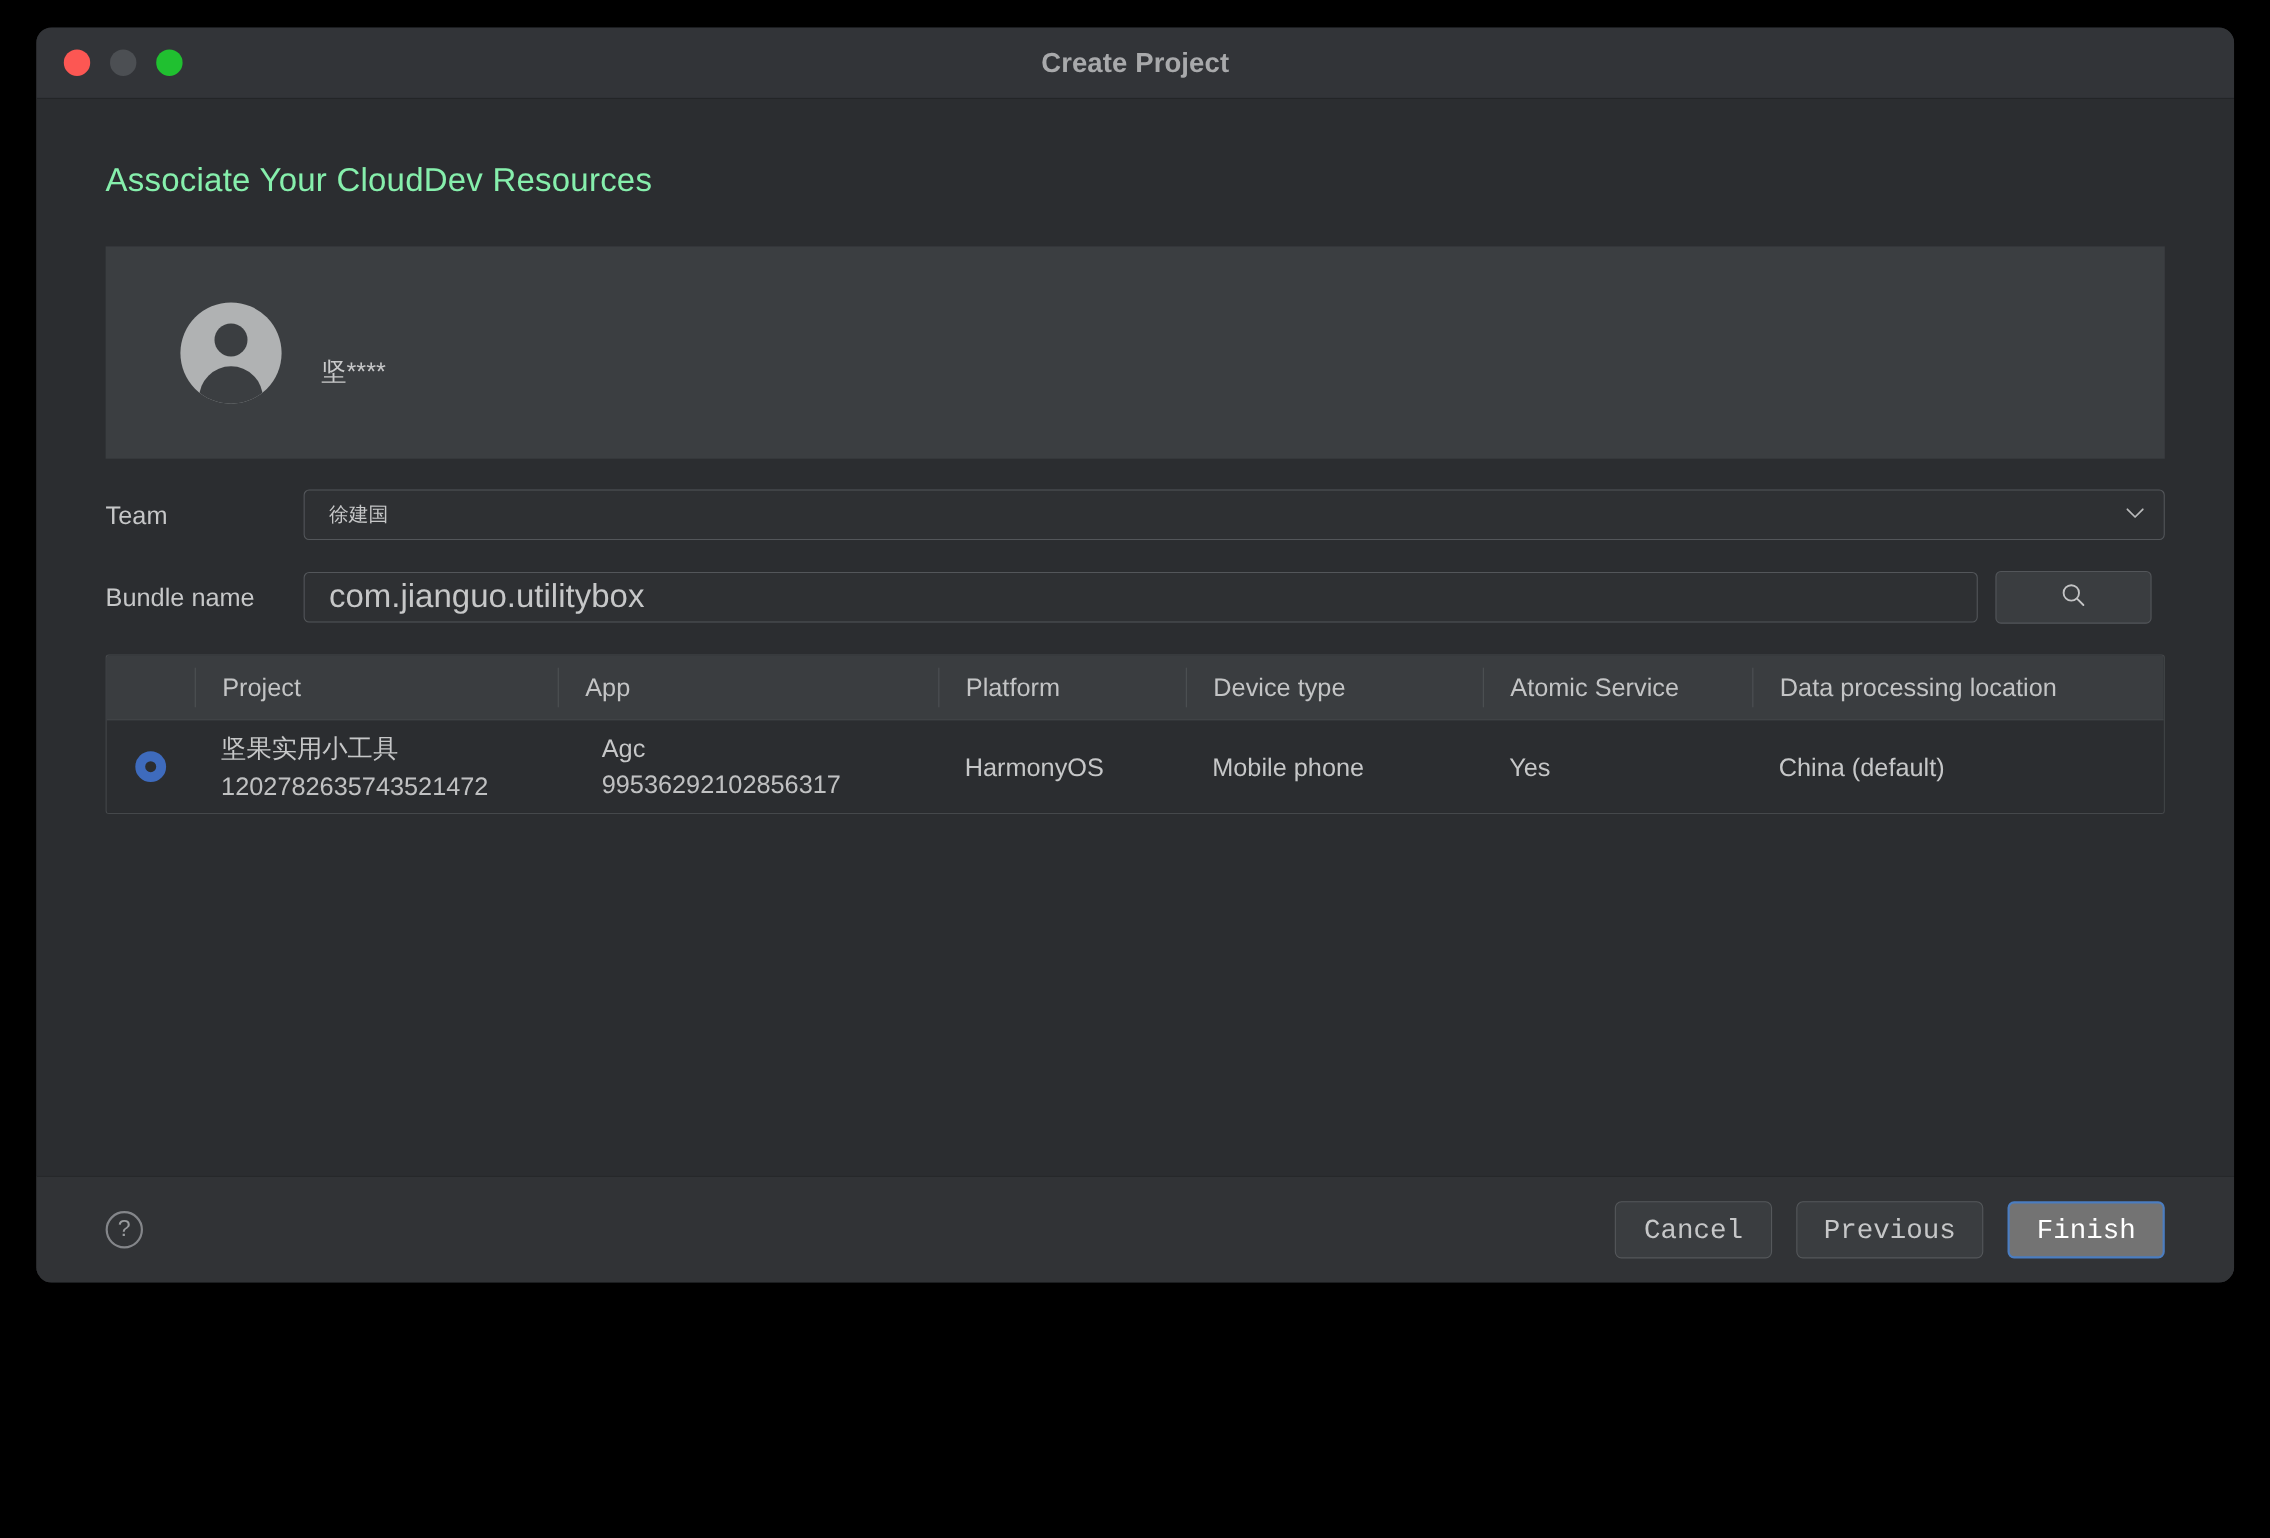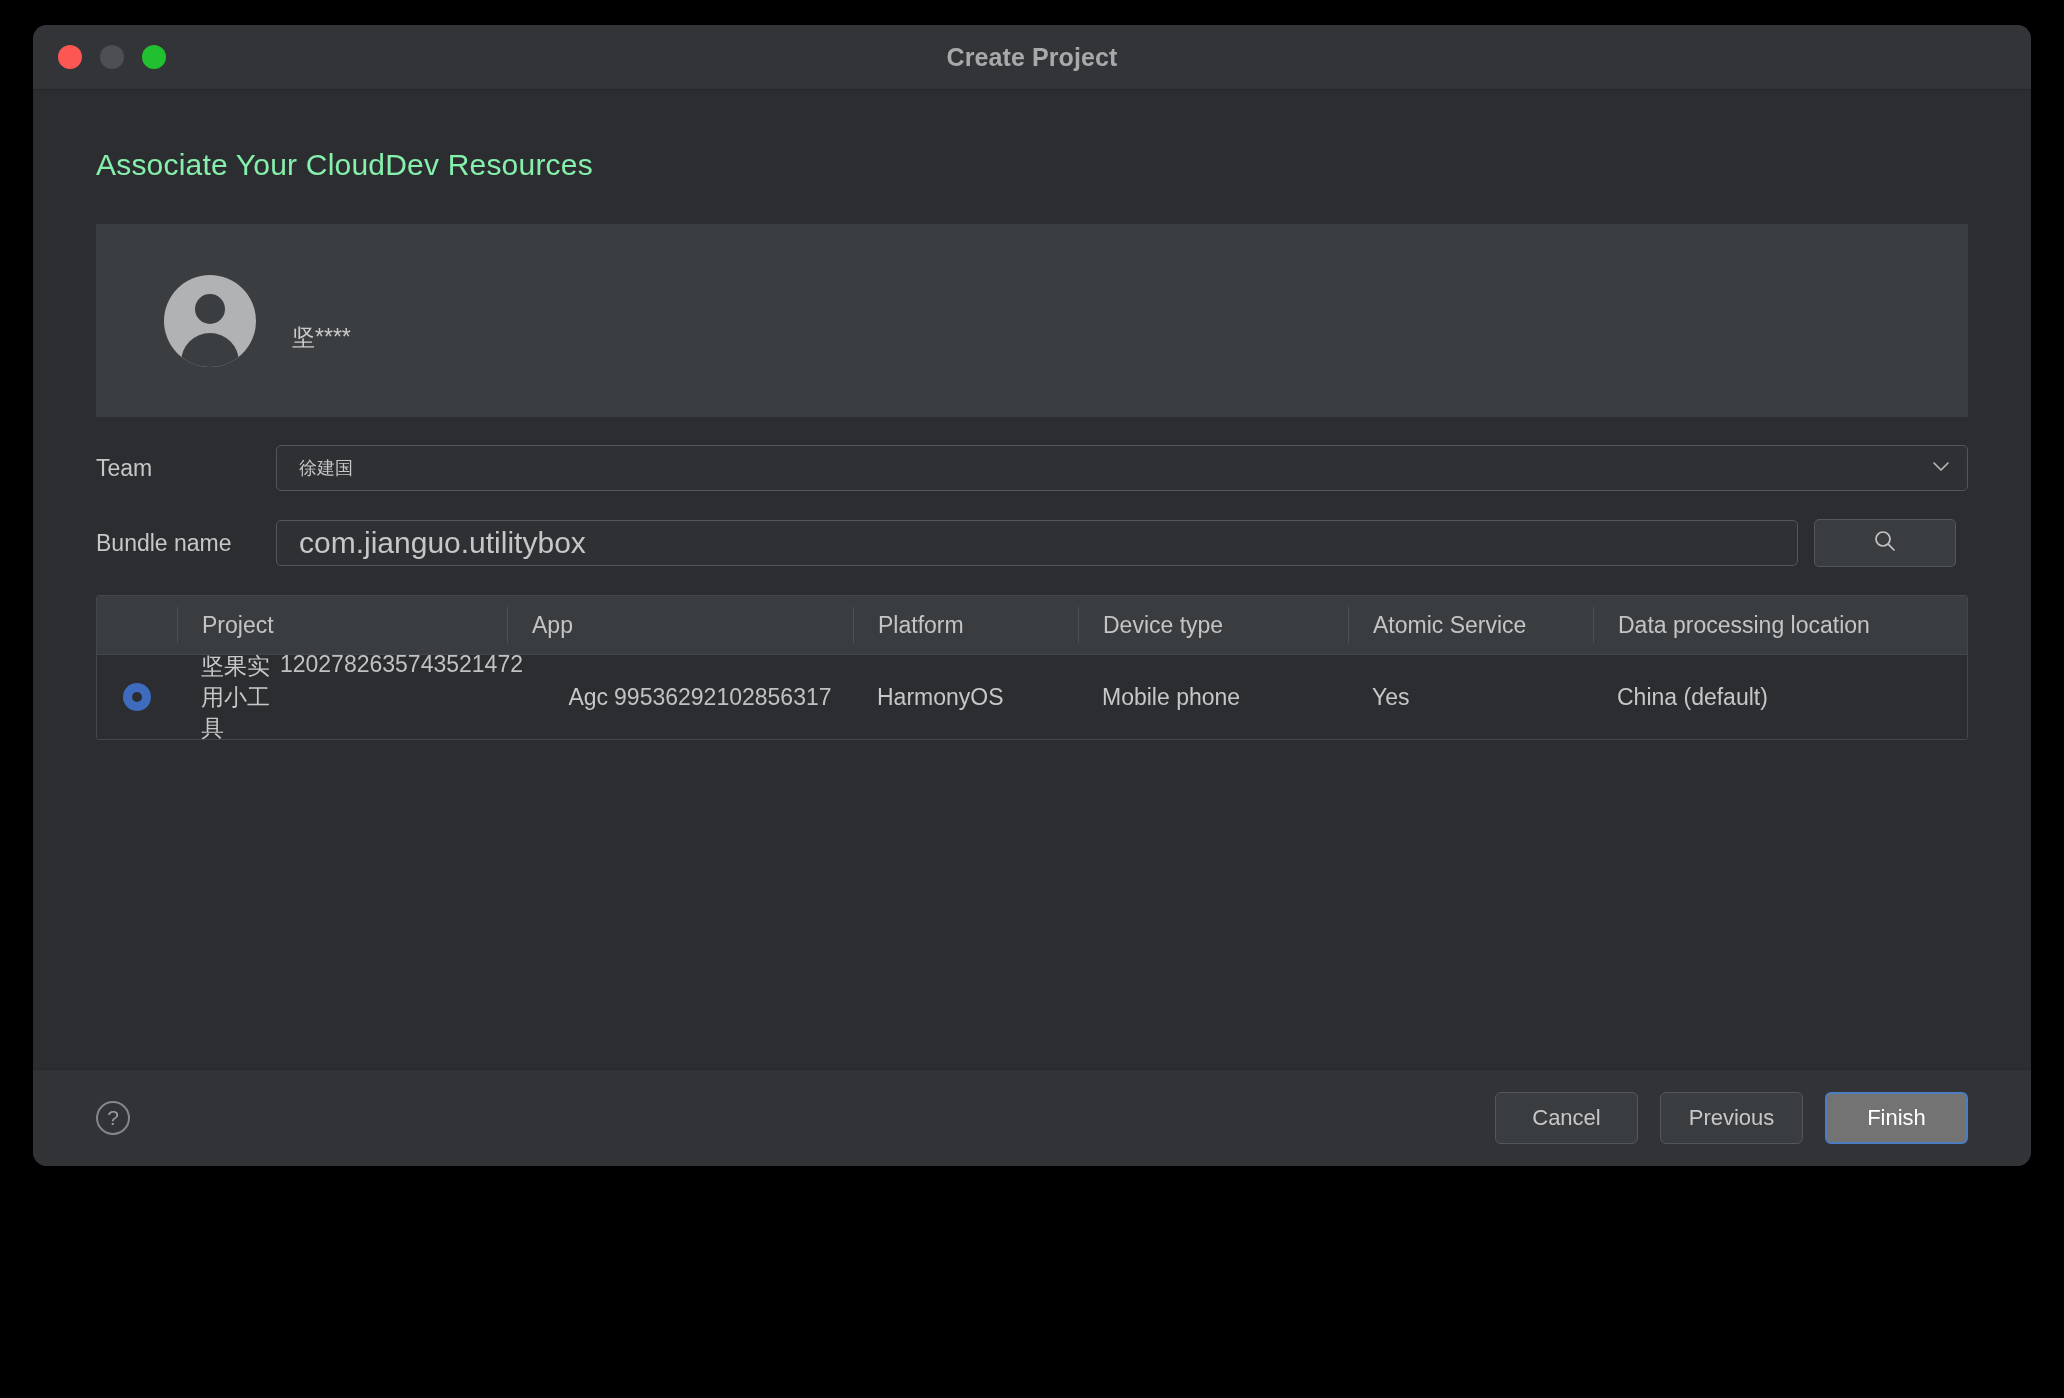--- a/index.html
+++ b/index.html
@@ -214,20 +214,21 @@
     align-items: center;
   }
   .table-row .td {
     font-size: 23px;
     color: #c6c7c8;
     padding-left: 24px;
     box-sizing: border-box;
   }
   .td-stack {
     display: flex;
+    flex-direction: column;
     justify-content: center;
     gap: 6px;
   }
   .td-stack .line2 { color: #c0c1c2; }
 
   
   .c-radio { width: 80px;  flex: 0 0 80px; padding-left: 0 !important; display:flex; justify-content:center; }
   .c-app   { width: 346px; flex: 0 0 346px; }
   .c-proj  { width: 330px; flex: 0 0 330px; }
   .c-plat  { width: 225px; flex: 0 0 225px; }
@@ -272,28 +273,29 @@
     align-items: center;
     justify-content: center;
     cursor: default;
     box-sizing: border-box;
   }
   .footer-spacer { flex: 1 1 auto; }
   .btn {
     height: 52px;
     min-width: 143px;
     border-radius: 6px;
-    font-size: 22px;
+    font-size: 25px;
     display: flex;
     align-items: center;
     justify-content: center;
     margin-left: 22px;
     cursor: default;
     box-sizing: border-box;
     padding: 0 24px;
+    font-family: Liberation Mono, monospace;
   }
   .btn.secondary {
     background: #3a3d40;
     border: 1px solid #55585b;
     color: #c6c7c8;
   }
   .btn.primary {
     background: #737373;
     border: 2px solid #4b7dc0;
     color: #ffffff;

